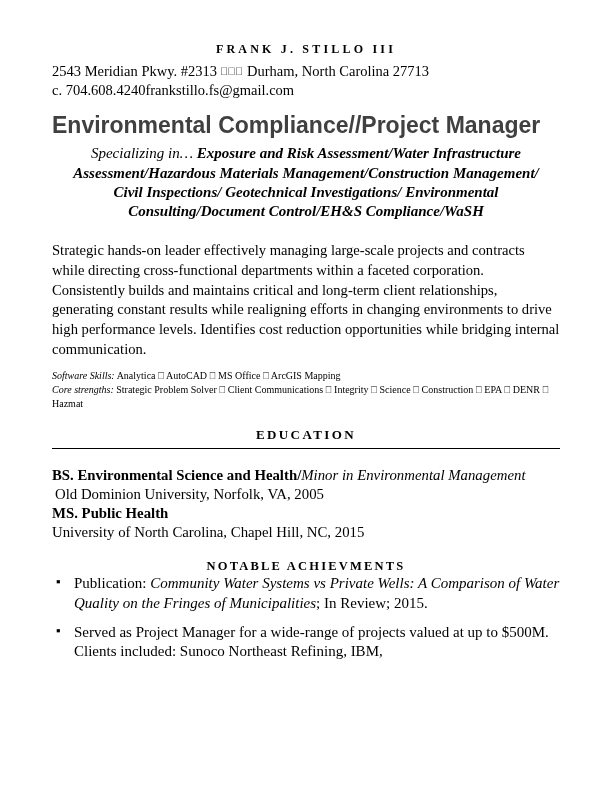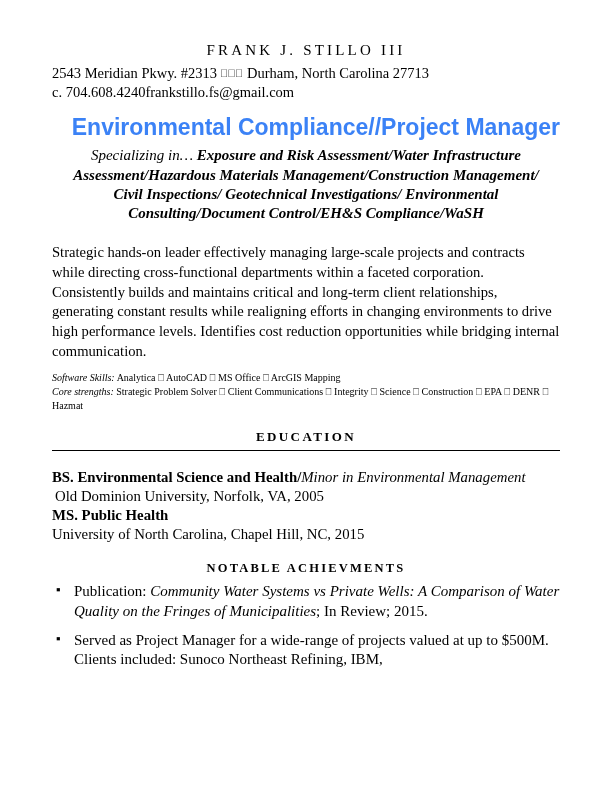--- a/index.html
+++ b/index.html
@@ -17,22 +17,22 @@
   .page {
     position: relative;
     width: 612px;
     height: 792px;
     box-sizing: border-box;
     padding: 36px 52px 0 52px;
   }
   .name {
     text-align: center;
     font-family: "Liberation Serif", serif;
-    font-weight: normal;
-    font-size: 15px;
+    font-weight: bold;
+    font-size: 12px;
     letter-spacing: 3.2px;
     margin: 6px 0 6px 0;
   }
   .contact-line {
     text-align: left;
     font-family: "Liberation Serif", serif;
     font-size: 14.5px;
     margin: 2px 0;
   }
   .contact-row {
@@ -42,22 +42,22 @@
     font-size: 14.5px;
     margin-top: 2px;
   }
   .box-glyph {
     font-family: "DejaVu Sans", sans-serif;
     font-size: 11px;
     letter-spacing: 1px;
     vertical-align: 1px;
   }
   .title {
-    text-align: right;
-    color: #3b82f6;
+    text-align: left;
+    color: #404040;
     font-family: "Liberation Sans", sans-serif;
     font-weight: bold;
     font-size: 23px;
     line-height: 1.15;
     margin: 13px 0 6px 0;
   }
   .specializing {
     text-align: center;
     font-family: "Liberation Serif", serif;
     font-size: 15px;
@@ -117,21 +117,21 @@
   }
   .edu-school2 {
     display: block;
   }
   .ach-head {
     text-align: center;
     font-family: "Liberation Serif", serif;
     font-weight: bold;
     font-size: 12.5px;
     letter-spacing: 2.2px;
-    margin: 16px 0 6px 0;
+    margin: 16px 0 0 0;
   }
   ul.ach {
     list-style: none;
     margin: 0;
     padding: 0;
     font-family: "Liberation Serif", serif;
     font-size: 15px;
     line-height: 1.33;
   }
   ul.ach li {

